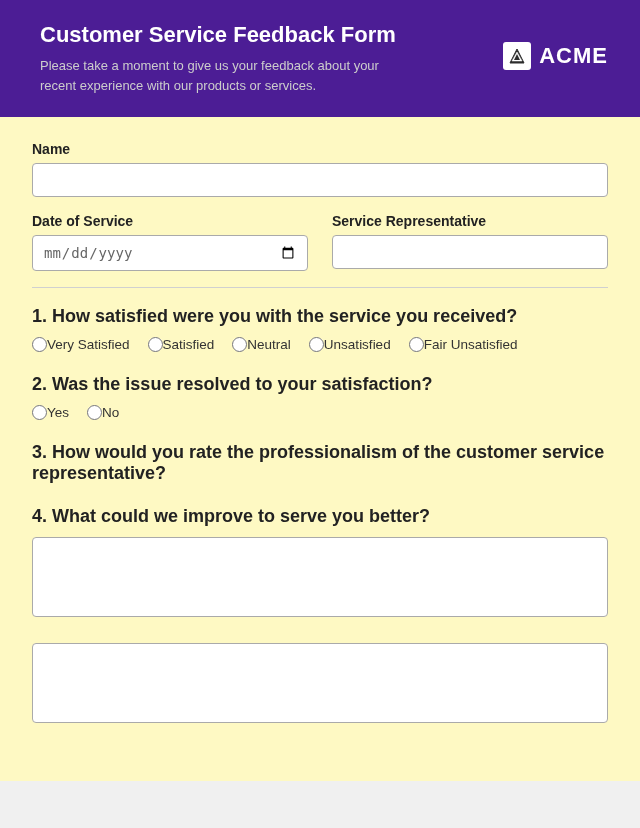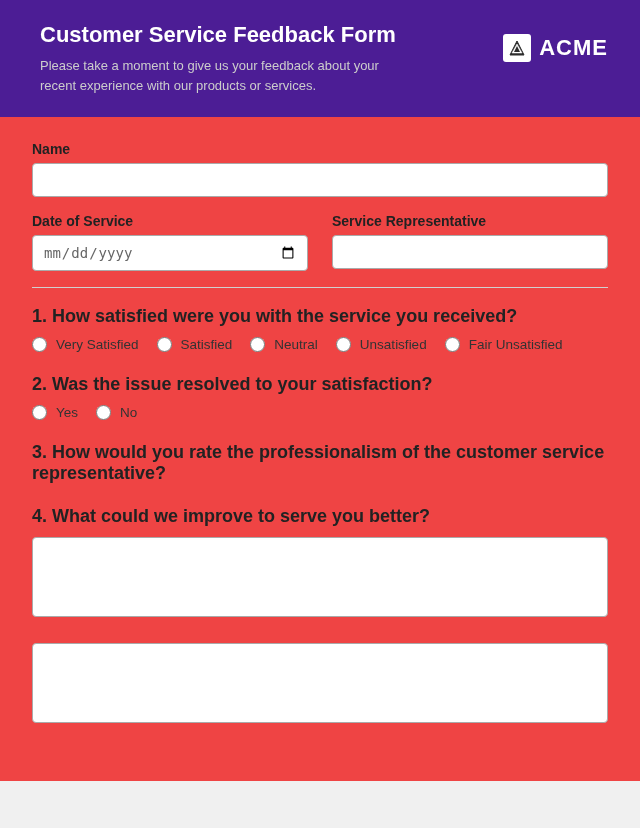--- a/index.html
+++ b/index.html
@@ -26,21 +26,21 @@
     .header-subtitle {
       color: #cccccc;
       font-size: 13px;
       line-height: 1.5;
       max-width: 340px;
     }
     .logo-area {
       display: flex;
       align-items: center;
       gap: 8px;
-      margin-top: 12px;
+      margin-top: 20px;
     }
     .logo-icon {
       width: 28px;
       height: 28px;
       background: #ffffff;
       display: flex;
       align-items: center;
       justify-content: center;
       border-radius: 3px;
     }
@@ -48,21 +48,21 @@
       width: 18px;
       height: 18px;
     }
     .logo-text {
       color: #ffffff;
       font-size: 22px;
       font-weight: 800;
       letter-spacing: 1px;
     }
     .form-body {
-      background: #ef4444;
+      background: #fef9c3;
       padding: 24px 32px 32px 32px;
     }
     .field-row {
       display: flex;
       gap: 24px;
       margin-bottom: 16px;
     }
     .field-group {
       flex: 1;
       display: flex;
@@ -103,21 +103,21 @@
     }
     .radio-group {
       display: flex;
       flex-wrap: wrap;
       gap: 6px 18px;
       align-items: center;
     }
     .radio-item {
       display: flex;
       align-items: center;
-      gap: 9px;
+      gap: 0;
       font-size: 13.5px;
       color: #333;
       cursor: pointer;
     }
     .radio-item input[type="radio"] {
       accent-color: #555;
       width: 15px;
       height: 15px;
       cursor: pointer;
     }

